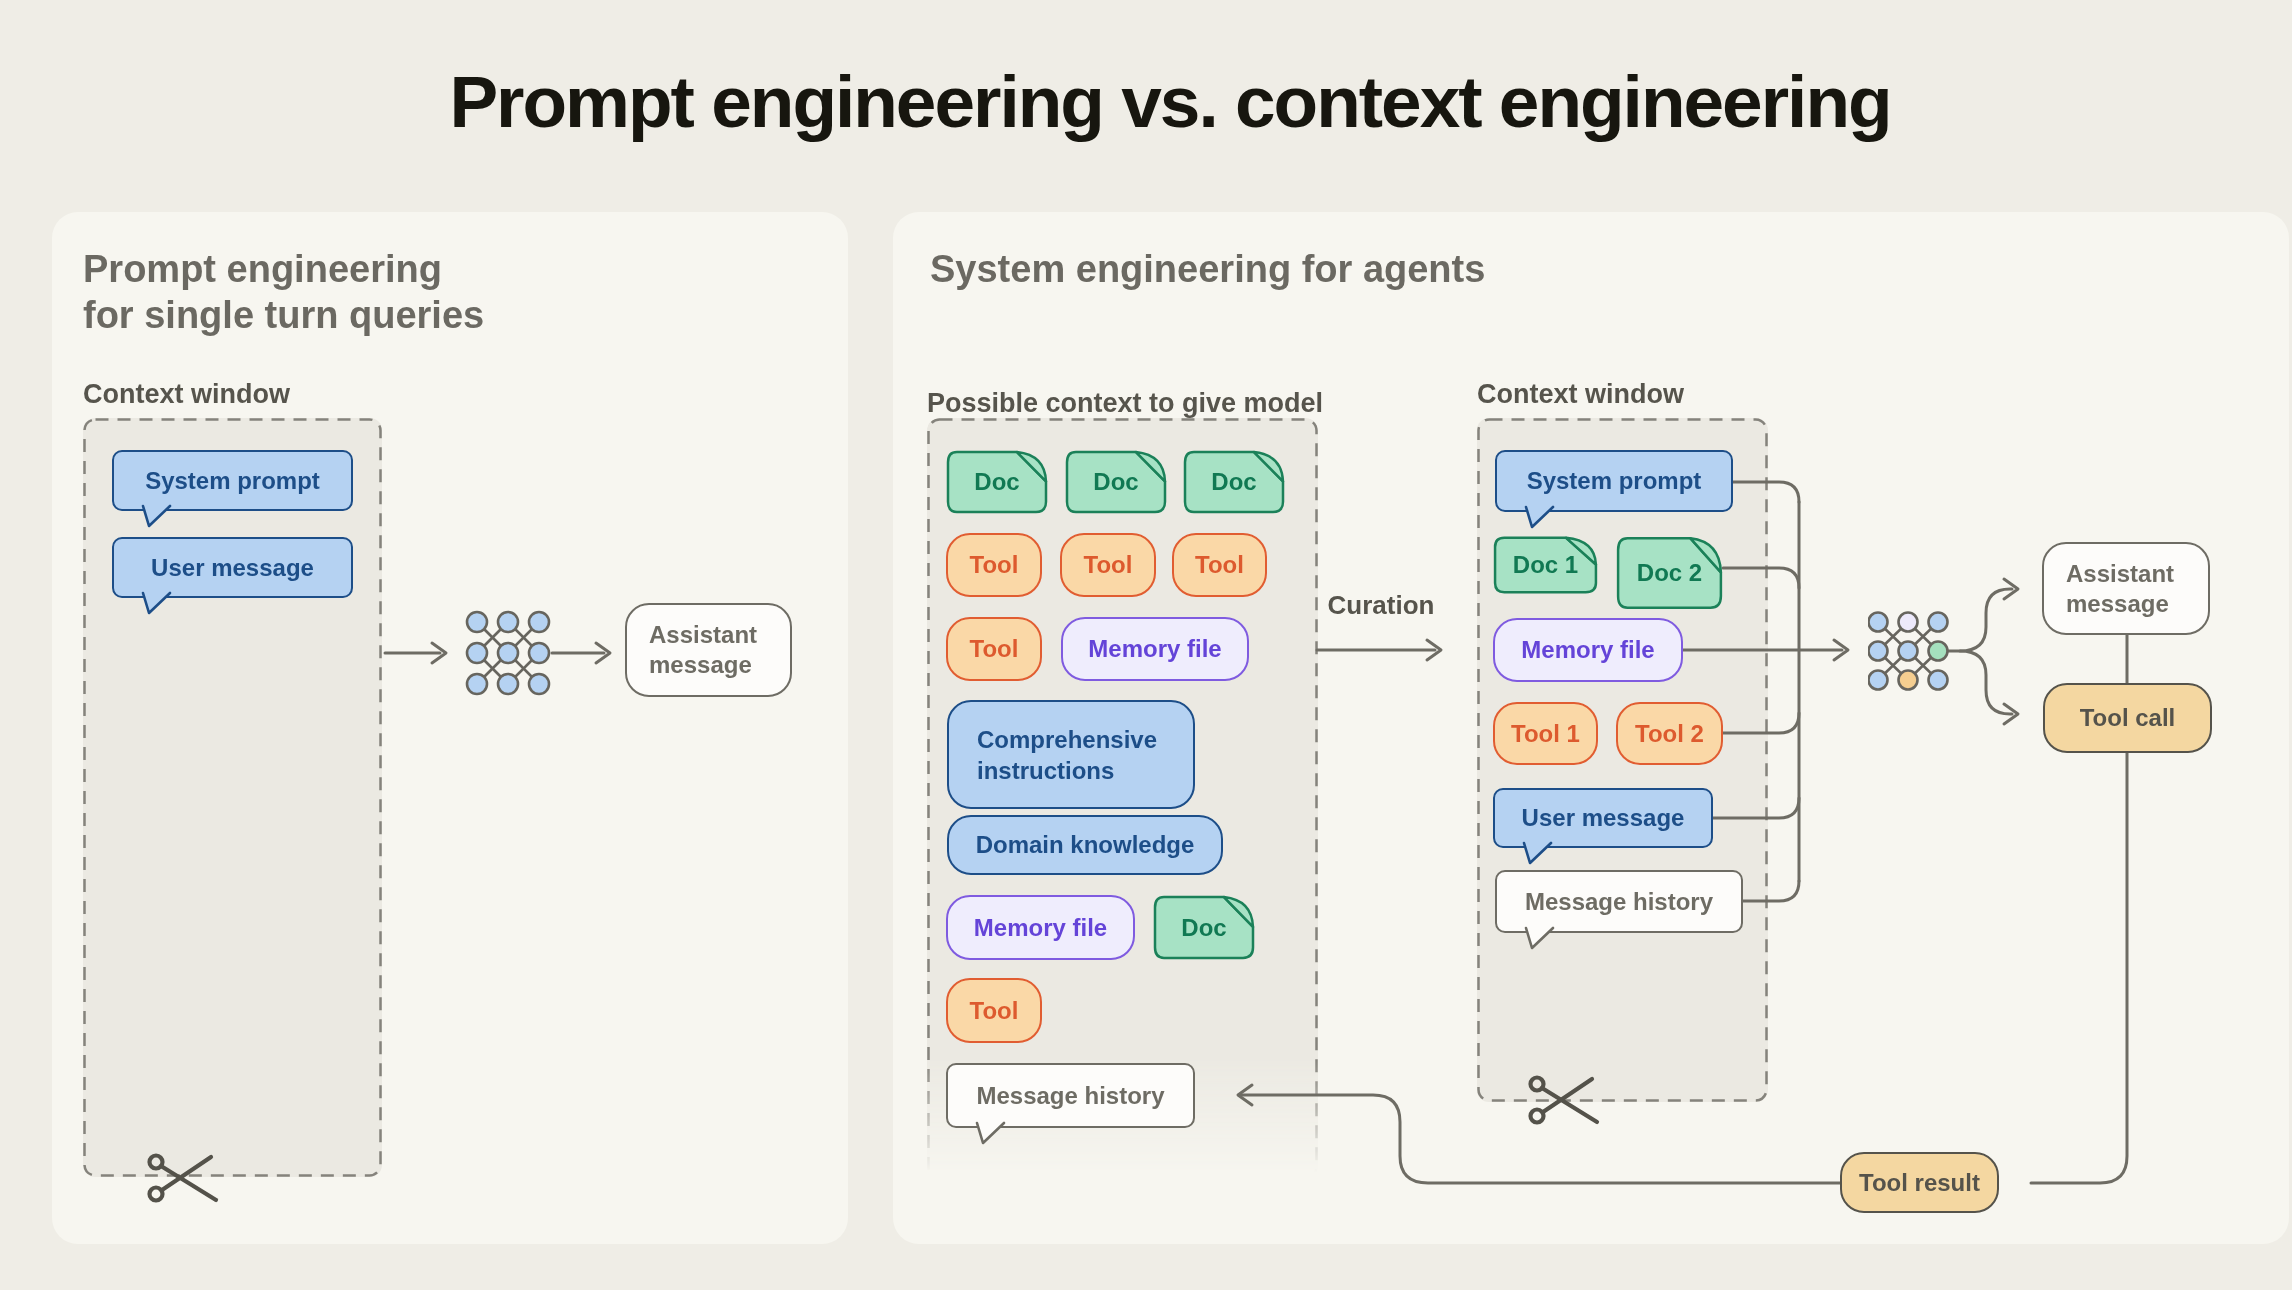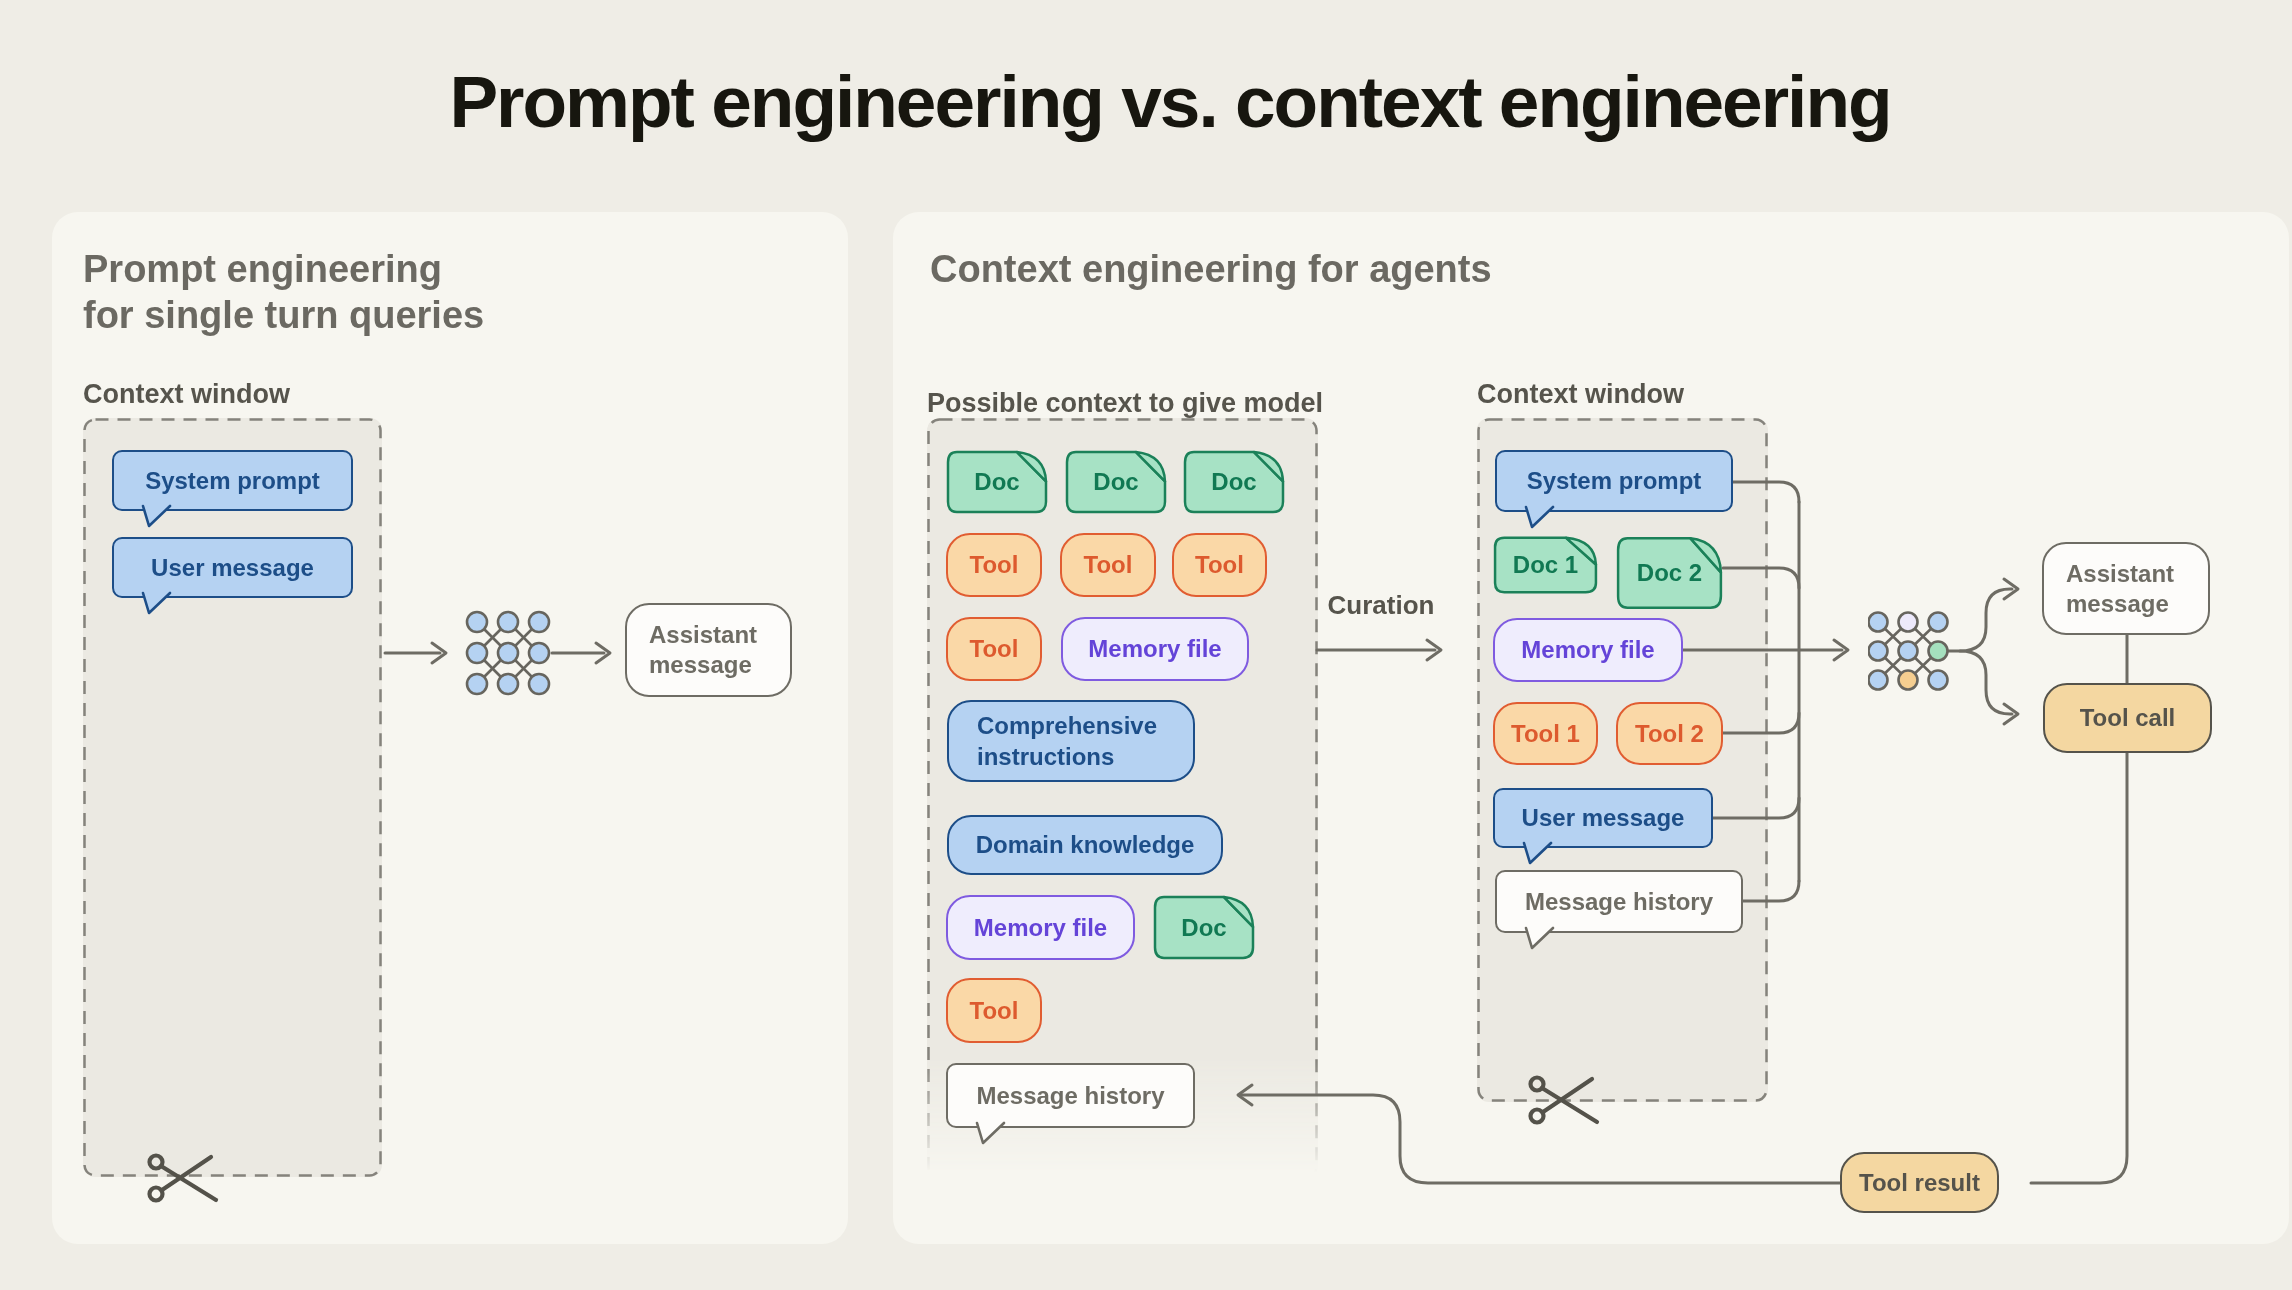--- a/index.html
+++ b/index.html
@@ -87,21 +87,21 @@
 
   <div class="panel" style="left:52px;width:796px;"></div>
   <div class="panel" style="left:893px;width:1396px;"></div>
 
   <div class="heading" style="left:83px;top:246px;">
     <div>Prompt engineering</div>
     <div>for single turn queries</div>
   </div>
   <div class="lbl" style="left:83px;top:379px;">Context window</div>
 
-  <div class="heading" style="left:930px;top:246px;">Context engineering for agents</div>
+  <div class="heading" style="left:930px;top:246px;">System engineering for agents</div>
   <div class="lbl" style="left:927px;top:388px;">Possible context to give model</div>
   <div class="lbl" style="left:1477px;top:379px;">Context window</div>
   <div class="lbl" style="left:1311px;top:590px;width:140px;text-align:center;font-size:26px;">Curation</div>
 
   <div class="dashedbox" style="left:83px;top:418px;width:299px;height:759px;">
     <svg width="299" height="759">
         <rect x="1.5" y="1.5" width="296" height="756" rx="11"></rect>
       </svg>
   </div>
   <div class="dashedbox" id="possible-box" style="left:927px;top:418px;width:391px;height:762px;">
@@ -225,21 +225,21 @@
       <span>Tool</span>
     </div>
 
   <div class="box orange" style="left:946px;top:617px;width:96px;height:64px;">
       <span>Tool</span>
     </div>
   <div class="box purple" style="left:1061px;top:617px;width:188px;height:64px;">
       <span>Memory file</span>
     </div>
 
-  <div class="box blue multiline" style="left:947px;top:700px;width:248px;height:82px;padding-left:28px;">
+  <div class="box blue multiline" style="left:947px;top:700px;width:248px;height:109px;padding-left:28px;">
     <span>Comprehensive</span>
     <span>instructions</span>
   </div>
 
   <div class="box blue" style="left:947px;top:815px;width:276px;height:60px;">
       <span>Domain knowledge</span>
     </div>
 
   <div class="box purple" style="left:946px;top:895px;width:189px;height:65px;">
       <span>Memory file</span>

